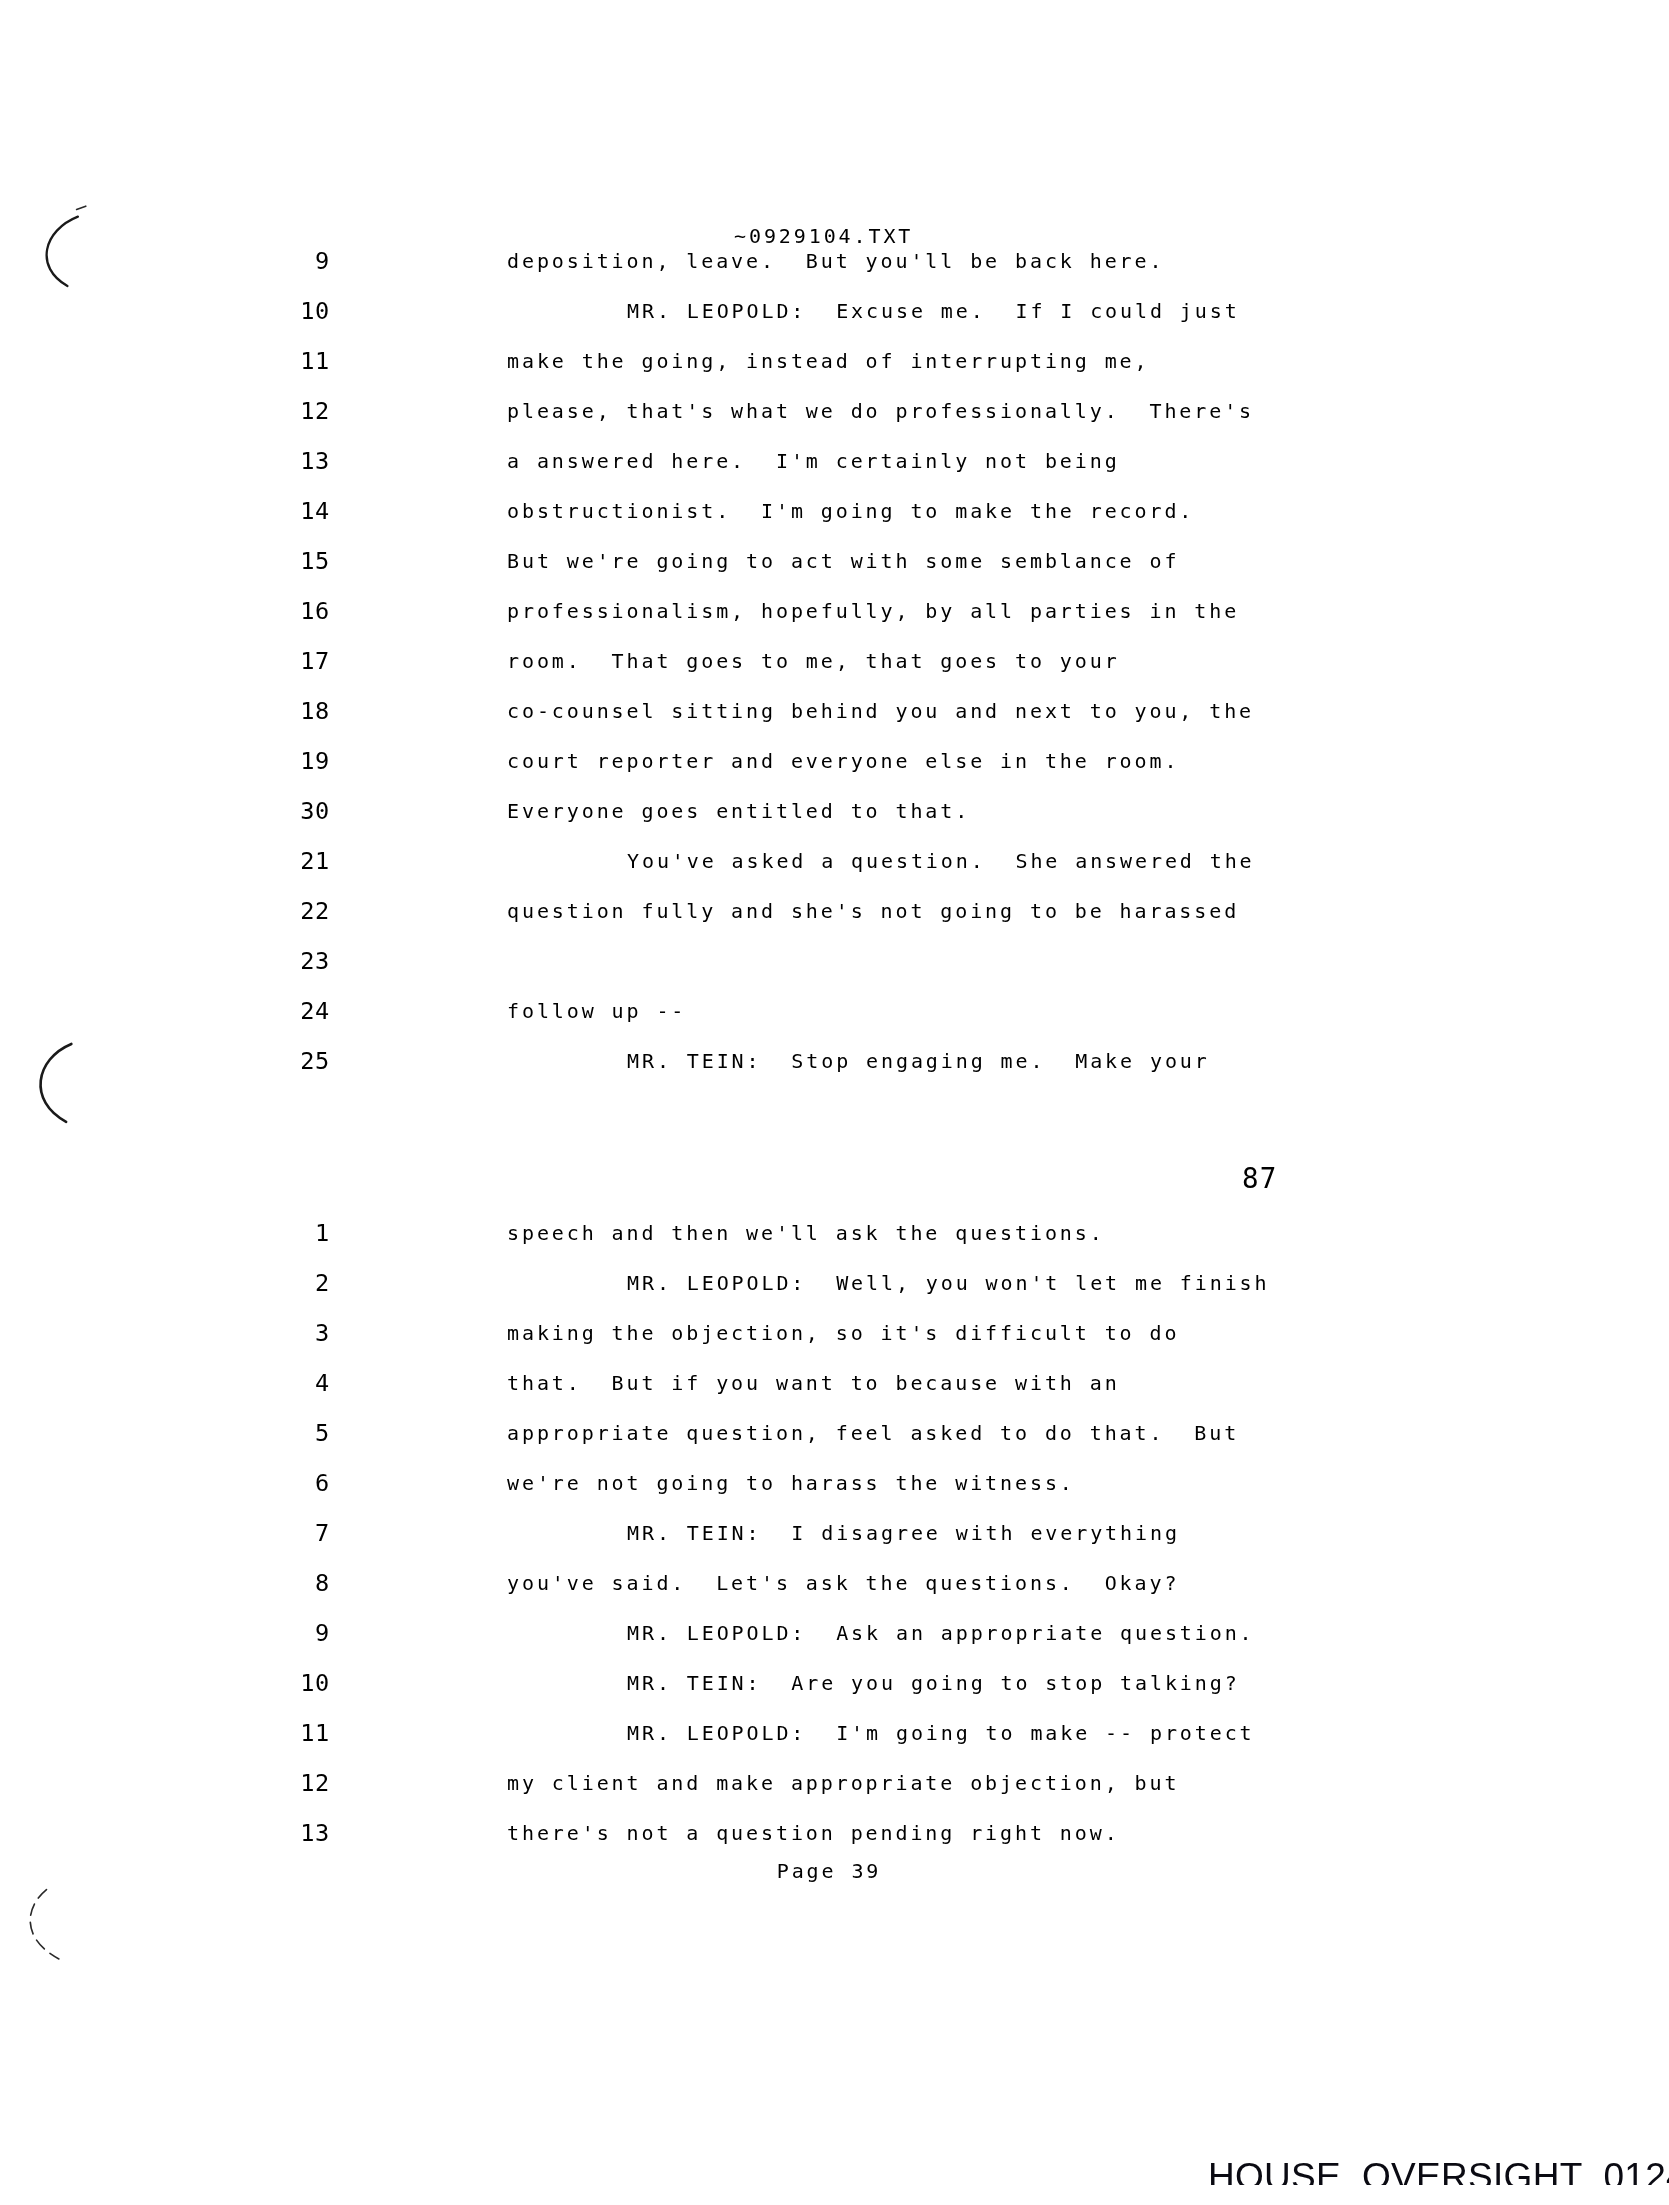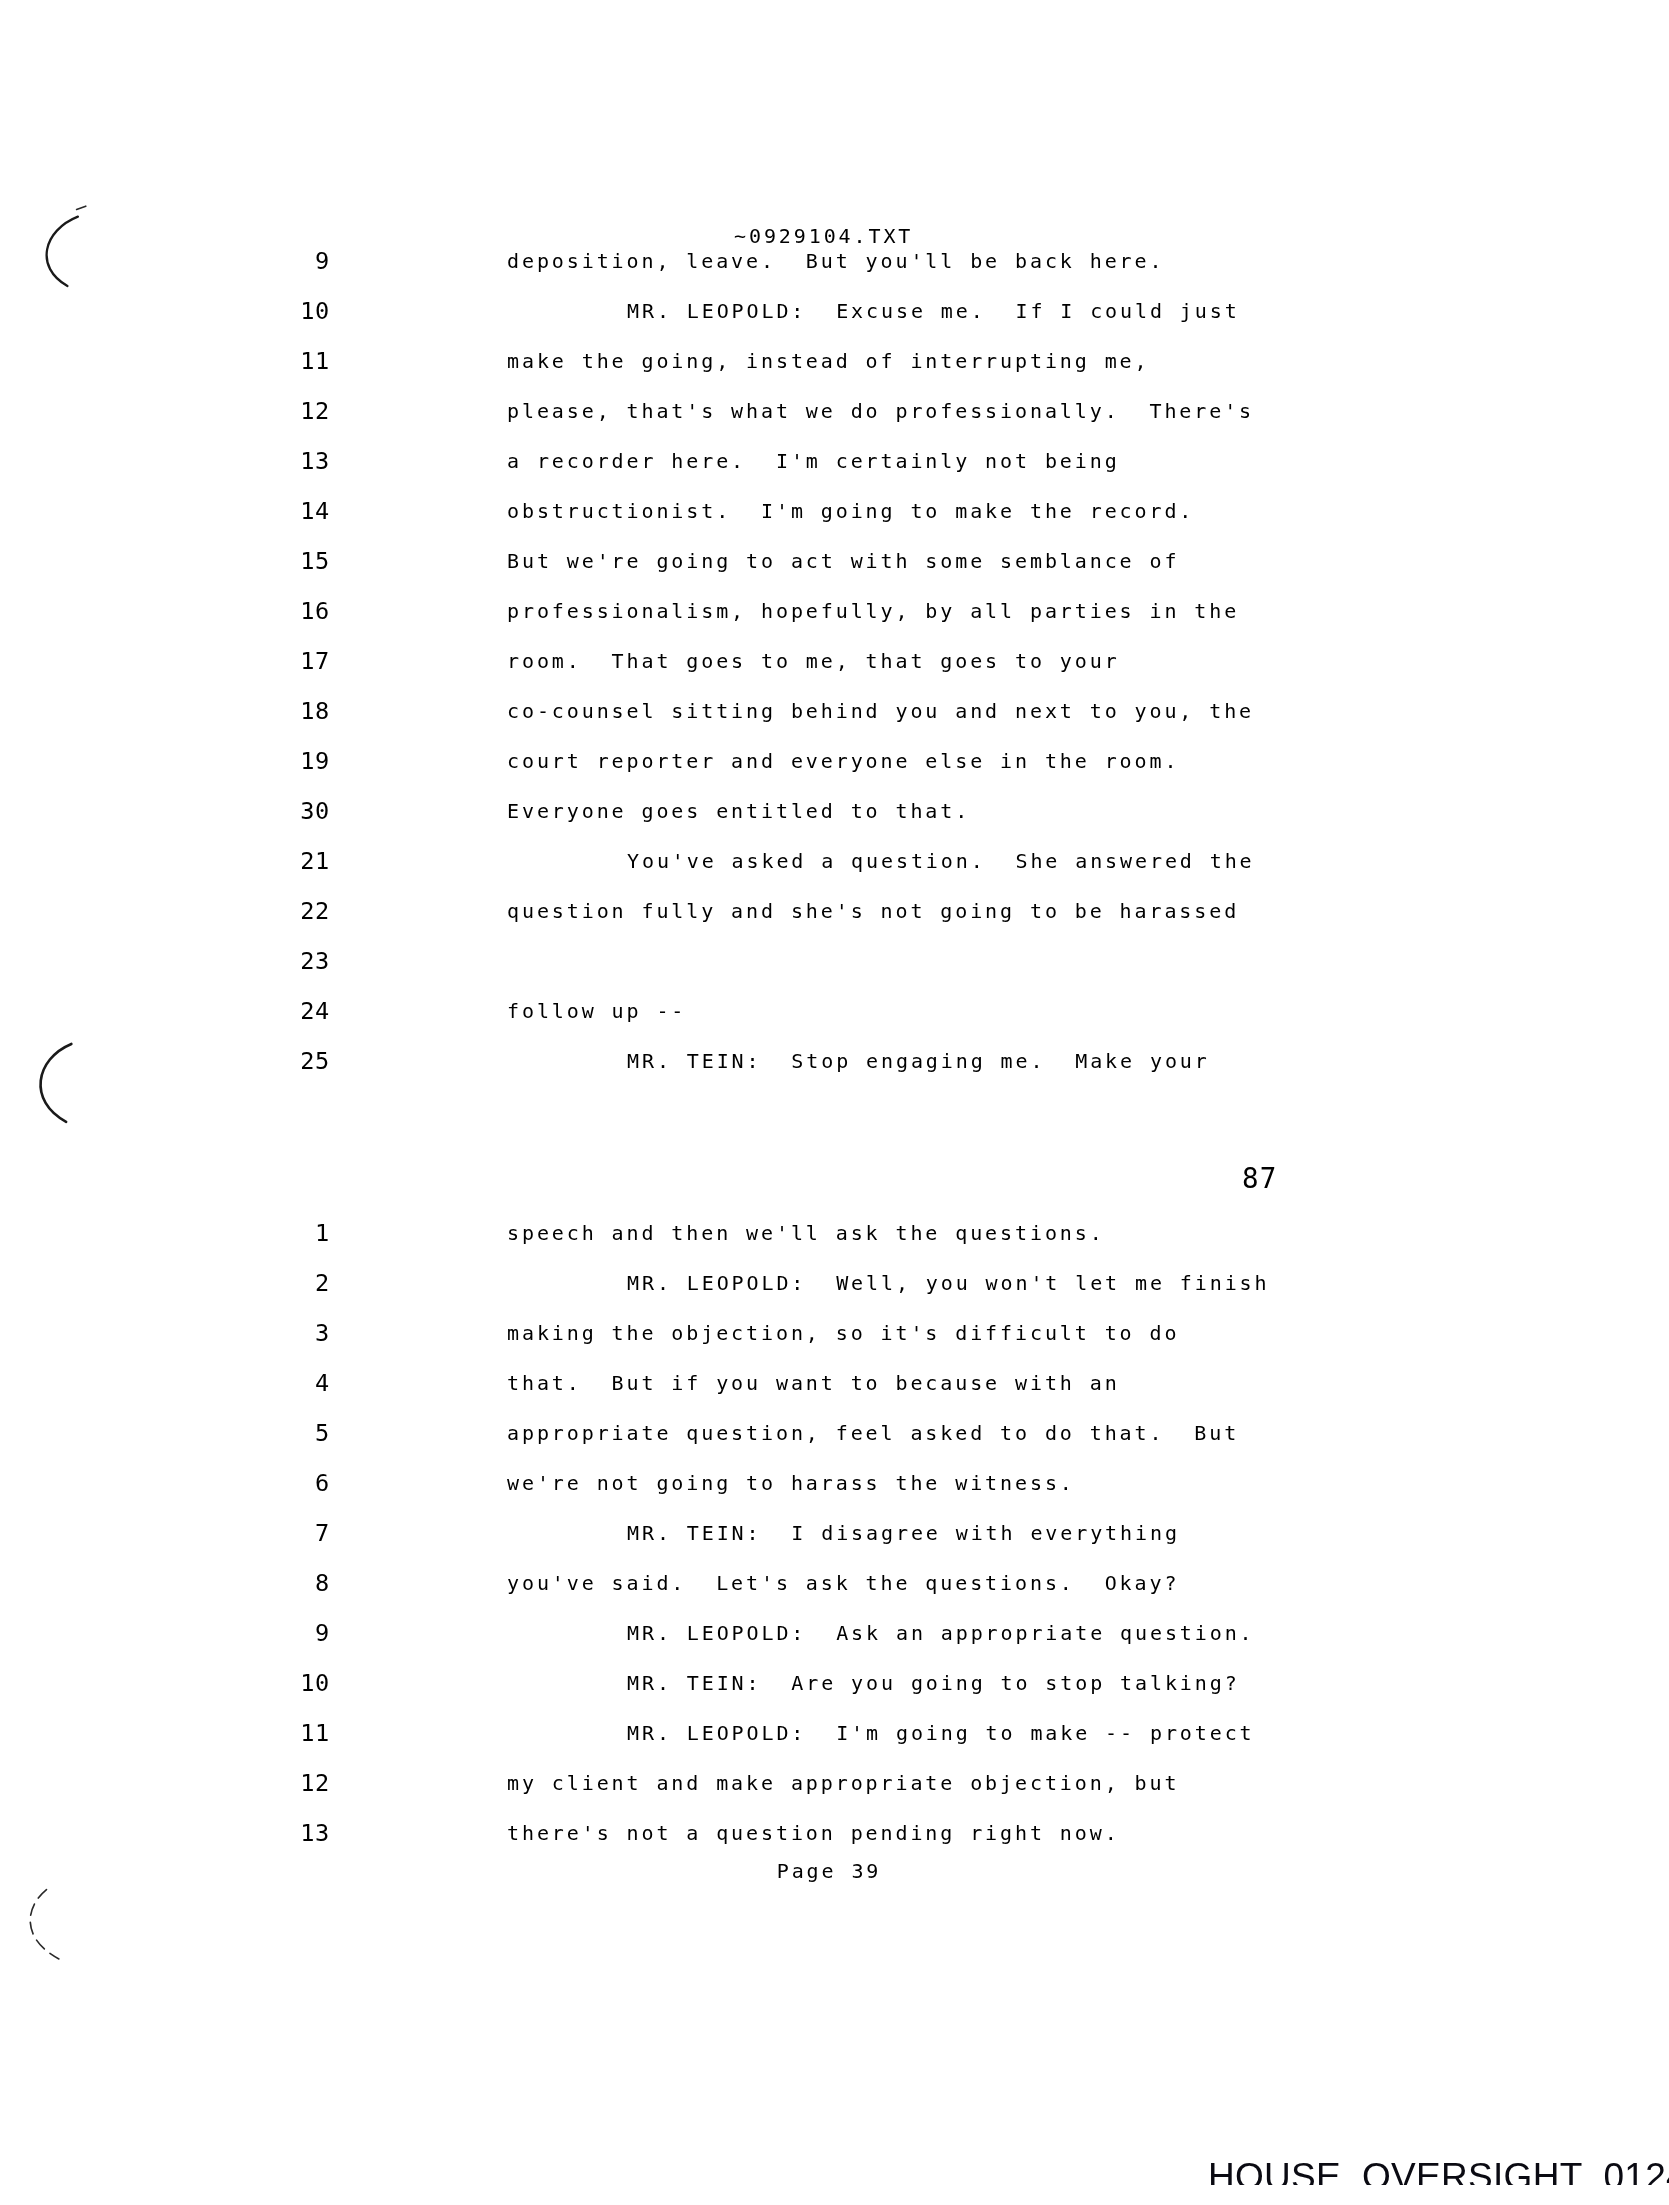--- a/index.html
+++ b/index.html
@@ -116,21 +116,21 @@
     <div class="line-row">
       <span class="line-num">11</span>
       <span class="line-text">make the going, instead of interrupting me,</span>
     </div>
     <div class="line-row">
       <span class="line-num">12</span>
       <span class="line-text">please, that's what we do professionally.  There's</span>
     </div>
     <div class="line-row">
       <span class="line-num">13</span>
-      <span class="line-text">a recorder here.  I'm certainly not being</span>
+      <span class="line-text">a answered here.  I'm certainly not being</span>
     </div>
     <div class="line-row">
       <span class="line-num">14</span>
       <span class="line-text">obstructionist.  I'm going to make the record.</span>
     </div>
     <div class="line-row">
       <span class="line-num">15</span>
       <span class="line-text">But we're going to act with some semblance of</span>
     </div>
     <div class="line-row">

